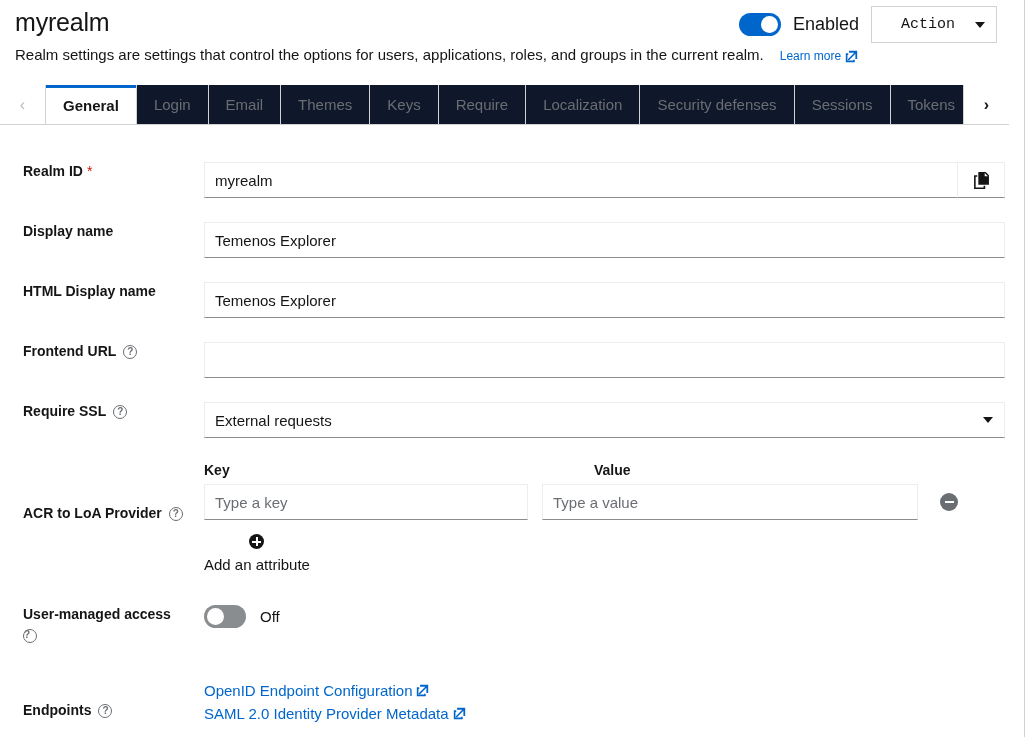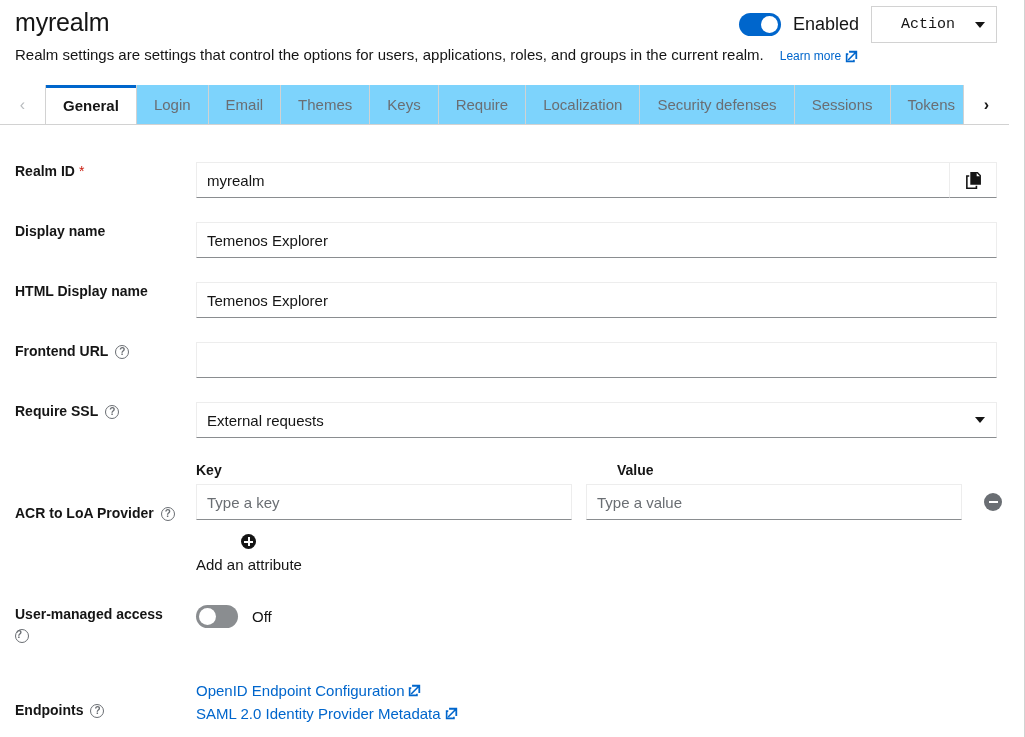--- a/index.html
+++ b/index.html
@@ -72,35 +72,35 @@
     width: 46px; background:#fff; border: none; border-right: 1px solid #d2d2d2;
     display:flex; align-items:center; justify-content:center;
     font-size: 16px; cursor: pointer; font-family:"Liberation Sans",sans-serif;
   }
   .scroll-btn.left { color: #b8bbbe; }
   .scroll-btn.right { color: #151515; border-right: none; border-left: 1px solid #d2d2d2; font-weight: 700;}
   .tabs { display: flex; flex: 1; align-items: stretch; overflow: hidden; }
   .tab {
     position: relative;
     display: flex; align-items: center; justify-content: center;
-    padding: 0 17px; background: #7dd3fc;
+    padding: 0 17px; background: #0f172a;
     border-right: 1px solid #d2d2d2;
     font-size: 15px; color: #6a6e73; cursor: pointer; white-space: nowrap;
   }
   .tab.active {
     background: #fff; color: #151515; font-weight: 700;
     border-right: 1px solid #d2d2d2;
     margin-bottom: -1px;
   }
   .tab.active::before {
     content: ""; position: absolute; left: 0; right: 0; top: 0; height: 3px; background: #0066cc;
   }
 
   
-  .form { position: absolute; left: 0; top: 125px; width: 1009px; }
+  .form { position: absolute; left: 8px; top: 125px; width: 1009px; }
   .row { position: relative; display: flex; align-items: flex-start; }
 
   .lbl {
     width: 196px; flex: none;
     padding-left: 15px; padding-right: 8px;
     font-size: 14px; font-weight: 700; color: #151515;
     line-height: 18px;
   }
   .req { color: #c9190b; margin-left: 4px; font-weight: 400; }
   .help {
@@ -131,25 +131,25 @@
     display: flex; align-items: center; justify-content: center;
   }
 
   .select-wrap { position: relative; }
   .select-wrap .caret-sm {
     position: absolute; right: 12px; top: 50%; margin-top: -3px;
     width: 0; height: 0; border-left: 5px solid transparent; border-right: 5px solid transparent; border-top: 6px solid #151515;
     pointer-events: none;
   }
 
-  .kv-head { display: flex; margin-bottom: 6px; gap: 31px; }
+  .kv-head { display: flex; margin-bottom: 6px; }
   .kv-head > div { font-size: 14px; font-weight: 700; color: #151515; }
   .kv-key { width: 390px; flex: none; }
   .kv-row { display: flex; align-items: center; }
-  .kv-row .k { width: 376px; flex: none; margin-right: 14px; }
+  .kv-row .k { width: 324px; flex: none; margin-right: 14px; }
   .kv-row .v { width: 376px; flex: none; }
   .minus-btn {
     margin-left: 22px; width: 18px; height: 18px; border-radius: 50%;
     background: #6a6e73; border: none; cursor: pointer;
     display: flex; align-items: center; justify-content: center; padding: 0;
   }
   .minus-btn .bar { width: 9px; height: 2px; background: #fff; display:block;}
 
   .add-attr {
     display: inline-flex; align-items: center; gap: 7px;

